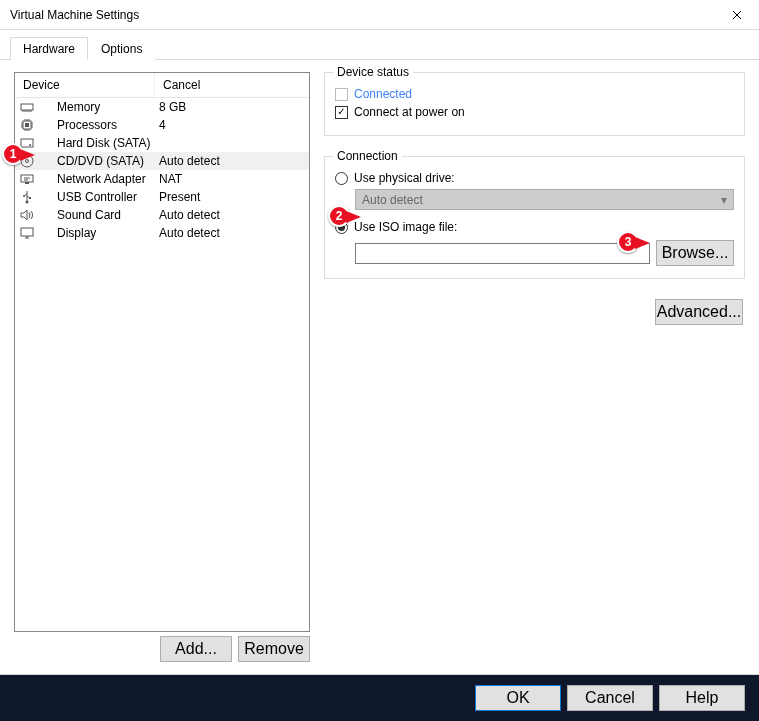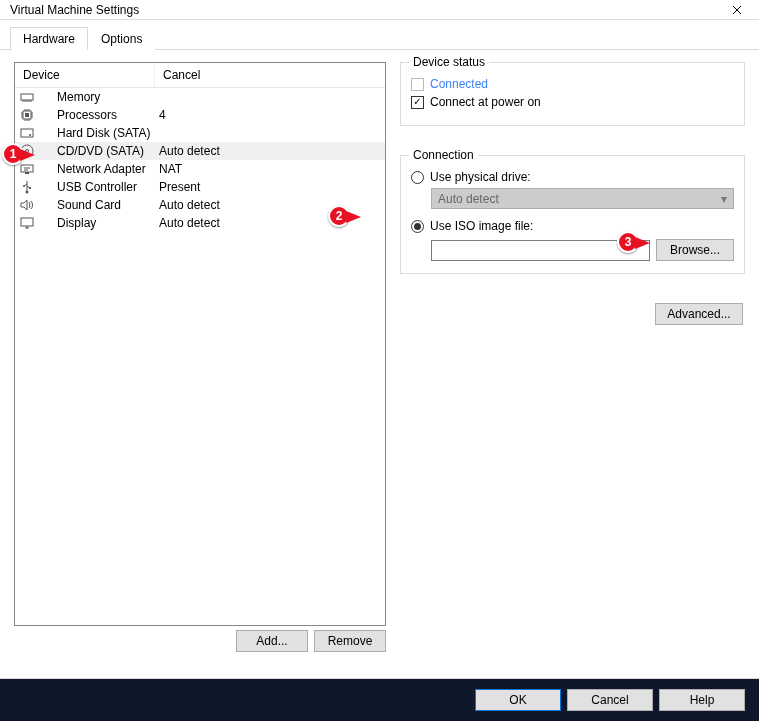--- a/index.html
+++ b/index.html
@@ -11,21 +11,21 @@
     color: #000;
     width: 759px;
     height: 721px;
     overflow: hidden;
     position: relative;
   }
   .titlebar {
     display: flex;
     align-items: center;
     justify-content: space-between;
-    height: 20px;
+    height: 30px;
     padding: 0 0 0 10px;
     border-bottom: 1px solid #ddd;
   }
   .titlebar .title { font-size: 12px; }
   .titlebar .close {
     width: 45px;
     height: 30px;
     display: flex;
     align-items: center;
     justify-content: center;
@@ -50,21 +50,21 @@
     border-color: #d9d9d9;
     background: #fff;
   }
   .content {
     display: flex;
     padding: 12px 14px 8px 14px;
     gap: 14px;
     height: 610px;
   }
   .left-panel {
-    width: 372px;
+    width: 296px;
     display: flex;
     flex-direction: column;
   }
   .device-list {
     flex: 1;
     border: 1px solid #828790;
     background: #fff;
     overflow: hidden;
     display: flex;
     flex-direction: column;
@@ -112,31 +112,31 @@
   .left-buttons {
     display: flex;
     justify-content: flex-end;
     gap: 6px;
     margin-top: 4px;
   }
   .btn {
     background: #e1e1e1;
     border: 1px solid #adadad;
     padding: 3px 0;
-    font-size: 12px;
+    font-size: 16px;
     font-family: inherit;
     cursor: pointer;
     text-align: center;
     min-width: 72px;
   }
   .right-panel {
     flex: 1;
     display: flex;
     flex-direction: column;
-    gap: 29px;
+    gap: 20px;
     position: relative;
   }
   .group {
     border: 1px solid #dcdcdc;
     padding: 10px 10px 12px 10px;
     position: relative;
   }
   .group .legend {
     position: absolute;
     top: -8px;
@@ -280,20 +280,21 @@
           <div class="list-row">
             <div class="cell-device">
               <span class="dev-icon">
                 <svg width="14" height="12" viewBox="0 0 14 12">
                   <rect x="1" y="3" width="12" height="6" fill="none" stroke="#555"></rect>
                   <path d="M3 9v2 M5 9v2 M7 9v2 M9 9v2 M11 9v2" stroke="#555"></path>
                 </svg>
               </span>
               <span>Memory</span>
             </div>
+            <div class="cell-summary">8 GB</div>
           </div>
           <div class="list-row">
             <div class="cell-device">
               <span class="dev-icon">
                 <svg width="14" height="14" viewBox="0 0 14 14">
                   <rect x="3" y="3" width="8" height="8" fill="none" stroke="#555"></rect>
                   <rect x="5" y="5" width="4" height="4" fill="#555"></rect>
                   <path d="M5 1v2 M7 1v2 M9 1v2 M5 11v2 M7 11v2 M9 11v2 M1 5h2 M1 7h2 M1 9h2 M11 5h2 M11 7h2 M11 9h2" stroke="#555"></path>
                 </svg>
               </span>

